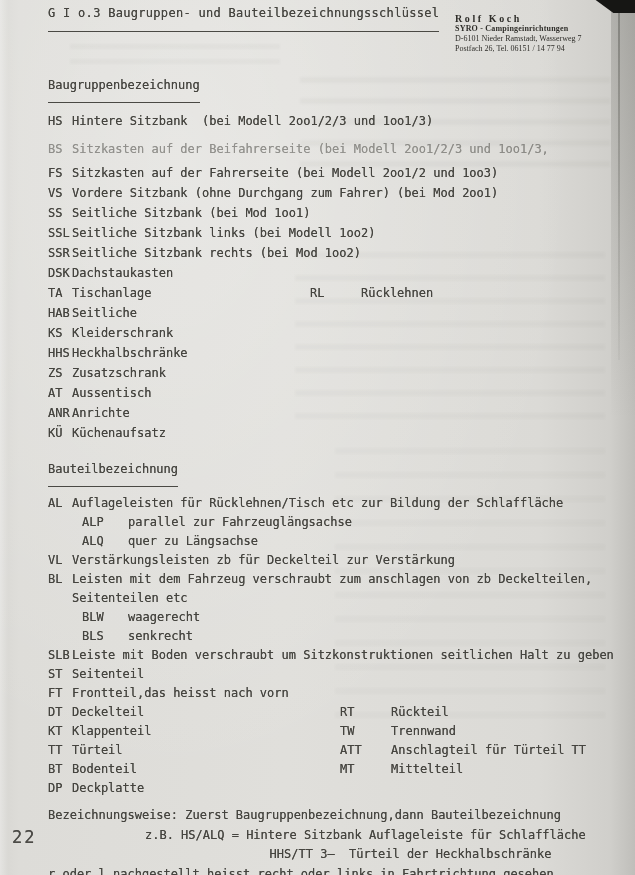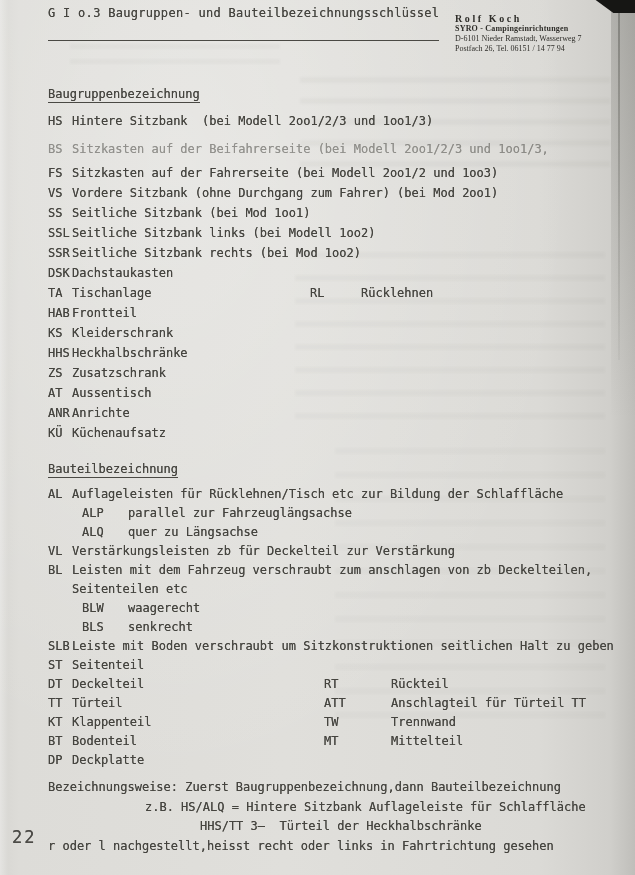--- a/index.html
+++ b/index.html
@@ -34,43 +34,43 @@
   .edge-left{position:absolute;top:0;left:0;width:8px;height:100%;
       background:linear-gradient(90deg,rgba(255,255,255,.35),rgba(255,255,255,0));}
   
   .letterhead{position:absolute;left:455px;top:14px;
       font-family:"Liberation Serif","DejaVu Serif",serif;
       color:#2e2d29;font-size:8px;line-height:10px;text-shadow:none;}
   .lh-name{font-weight:bold;letter-spacing:2.6px;font-size:10px;}
   .lh-co{font-weight:bold;letter-spacing:.2px;}
   
   .title{display:inline-block;margin:6px 0 0 48px;font-size:12px;letter-spacing:.3px;
-      border-bottom:1.4px solid #4a4944;padding-bottom:20px;white-space:pre;}
+      border-bottom:1.4px solid #4a4944;padding-bottom:11px;white-space:pre;}
   .content{margin:0 14px 0 48px;position:relative;}
   .sec-heading{display:inline-block;font-size:12px;font-weight:normal;margin:0;
-      border-bottom:1.3px solid #4a4944;padding-bottom:1px;white-space:pre;}
+      border-bottom:1.3px solid #4a4944;padding-bottom:10px;white-space:pre;}
   .h1wrap{margin-top:42px;}
   .h2wrap{margin-top:15px;}
   .rows1{margin-top:8px;}
   .rows2{margin-top:7px;}
   .row{position:relative;line-height:20px;font-size:12px;white-space:pre;}
   .rows2 .row{line-height:19px;}
   .sp8{margin-top:8px;} .sp4{margin-top:4px;}
   .code{display:inline-block;width:24px;}
   .indent .code{margin-left:34px;width:46px;}
   .faint{opacity:.52;filter:blur(.3px);}
   .xcode{position:absolute;left:262px;top:0;}
   .xdesc{position:absolute;left:296px;top:0;padding-left:17px;}
-  .rows2 .xcode{left:276px;text-align:right;}
+  .rows2 .xcode{left:292px;text-align:right;}
   .rows2 .xdesc{left:326px;}
   
   .notes{margin-top:8px;}
   .note{line-height:19.5px;font-size:12px;white-space:pre;}
   .note-1{margin-left:97px;}
-  .note-2{margin-left:152px;}
+  .note-2{margin-left:152px;text-align:center;}
   .page-number{position:absolute;left:12px;top:827px;font-size:17px;letter-spacing:2px;color:#4c4b47;}
 </style>
 </head>
 <body>
 
 <div class="page">
 
   
   <div class="edge-left"></div>
   <div class="ghost g1"></div>
@@ -98,44 +98,45 @@
     <div class="rows1">
       <div class="row sp8"><span class="code">HS</span><span class="desc">Hintere Sitzbank  (bei Modell 2oo1/2/3 und 1oo1/3)</span></div>
       <div class="row sp8 faint"><span class="code">BS</span><span class="desc">Sitzkasten auf der Beifahrerseite (bei Modell 2oo1/2/3 und 1oo1/3,</span></div>
       <div class="row sp4"><span class="code">FS</span><span class="desc">Sitzkasten auf der Fahrerseite (bei Modell 2oo1/2 und 1oo3)</span></div>
       <div class="row"><span class="code">VS</span><span class="desc">Vordere Sitzbank (ohne Durchgang zum Fahrer) (bei Mod 2oo1)</span></div>
       <div class="row"><span class="code">SS</span><span class="desc">Seitliche Sitzbank (bei Mod 1oo1)</span></div>
       <div class="row"><span class="code">SSL</span><span class="desc">Seitliche Sitzbank links (bei Modell 1oo2)</span></div>
       <div class="row"><span class="code">SSR</span><span class="desc">Seitliche Sitzbank rechts (bei Mod 1oo2)</span></div>
       <div class="row"><span class="code">DSK</span><span class="desc">Dachstaukasten</span></div>
       <div class="row"><span class="code">TA</span><span class="desc">Tischanlage</span><span class="xcode">RL</span><span class="xdesc">Rücklehnen</span></div>
-      <div class="row"><span class="code">HAB</span><span class="desc">Frontteil</span></div>
+      <div class="row"><span class="code">HAB</span><span class="desc">Seitliche</span></div>
       <div class="row"><span class="code">KS</span><span class="desc">Kleiderschrank</span></div>
       <div class="row"><span class="code">HHS</span><span class="desc">Heckhalbschränke</span></div>
       <div class="row"><span class="code">ZS</span><span class="desc">Zusatzschrank</span></div>
       <div class="row"><span class="code">AT</span><span class="desc">Aussentisch</span></div>
       <div class="row"><span class="code">ANR</span><span class="desc">Anrichte</span></div>
       <div class="row"><span class="code">KÜ</span><span class="desc">Küchenaufsatz</span></div>
     </div>
 
     <div class="h2wrap"><h3 class="sec-heading">Bauteilbezeichnung</h3></div>
     <div class="rows2">
       <div class="row"><span class="code">AL</span><span class="desc">Auflageleisten für Rücklehnen/Tisch etc zur Bildung der Schlaffläche</span></div>
       <div class="row indent"><span class="code">ALP</span><span class="desc">parallel zur Fahrzeuglängsachse</span></div>
       <div class="row indent"><span class="code">ALQ</span><span class="desc">quer zu Längsachse</span></div>
       <div class="row"><span class="code">VL</span><span class="desc">Verstärkungsleisten zb für Deckelteil zur Verstärkung</span></div>
       <div class="row"><span class="code">BL</span><span class="desc">Leisten mit dem Fahrzeug verschraubt zum anschlagen von zb Deckelteilen,</span></div>
       <div class="row"><span class="code"></span><span class="desc">Seitenteilen etc</span></div>
       <div class="row indent"><span class="code">BLW</span><span class="desc">waagerecht</span></div>
       <div class="row indent"><span class="code">BLS</span><span class="desc">senkrecht</span></div>
       <div class="row"><span class="code">SLB</span><span class="desc">Leiste mit Boden verschraubt um Sitzkonstruktionen seitlichen Halt zu geben</span></div>
       <div class="row"><span class="code">ST</span><span class="desc">Seitenteil</span></div>
+      <div class="row"><span class="code">FT</span><span class="desc">Frontteil,das heisst nach vorn</span></div>
       <div class="row"><span class="code">DT</span><span class="desc">Deckelteil</span><span class="xcode">RT</span><span class="xdesc">Rückteil</span></div>
+      <div class="row"><span class="code">KT</span><span class="desc">Klappenteil</span><span class="xcode">TW</span><span class="xdesc">Trennwand</span></div>
       <div class="row"><span class="code">TT</span><span class="desc">Türteil</span><span class="xcode">ATT</span><span class="xdesc">Anschlagteil für Türteil TT</span></div>
-      <div class="row"><span class="code">KT</span><span class="desc">Klappenteil</span><span class="xcode">TW</span><span class="xdesc">Trennwand</span></div>
       <div class="row"><span class="code">BT</span><span class="desc">Bodenteil</span><span class="xcode">MT</span><span class="xdesc">Mittelteil</span></div>
       <div class="row"><span class="code">DP</span><span class="desc">Deckplatte</span></div>
     </div>
 
     <div class="notes">
       <div class="note note-0">Bezeichnungsweise: Zuerst Baugruppenbezeichnung,dann Bauteilbezeichnung</div>
       <div class="note note-1">z.B. HS/ALQ = Hintere Sitzbank Auflageleiste für Schlaffläche</div>
       <div class="note note-2">HHS/TT 3̶  Türteil der Heckhalbschränke</div>
       <div class="note note-3">r oder l nachgestellt,heisst recht oder links in Fahrtrichtung gesehen</div>
     </div>

